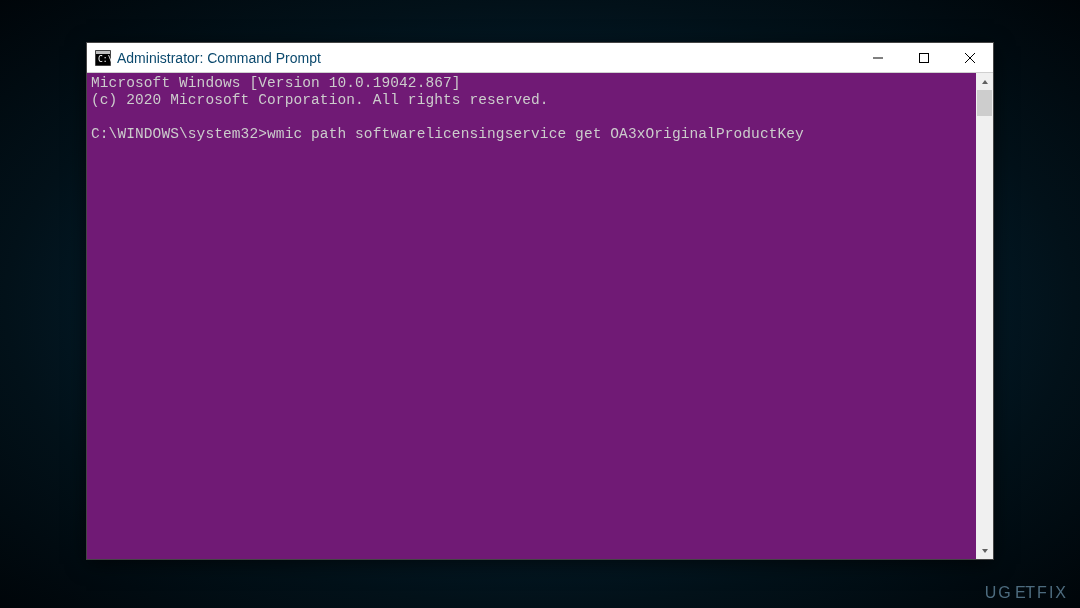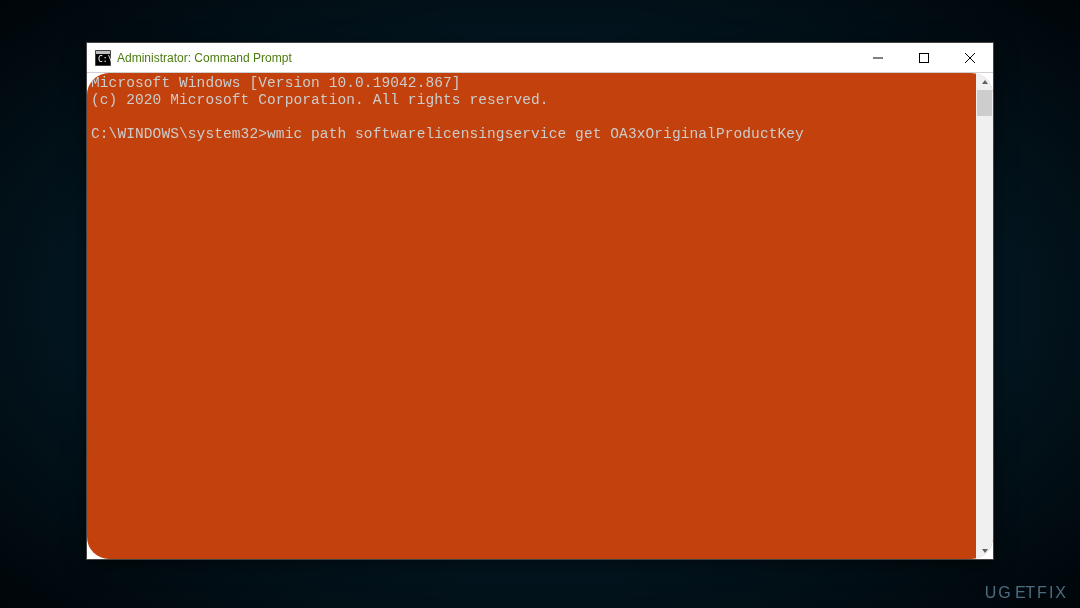--- a/index.html
+++ b/index.html
@@ -36,22 +36,22 @@
       flex-shrink: 0;
     }
     .titlebar-icon {
       width: 16px;
       height: 16px;
       margin-left: 8px;
       margin-right: 6px;
       flex-shrink: 0;
     }
     .titlebar-title {
-      font-size: 12px;
-      color: #4d7c0f;
+      font-size: 14px;
+      color: #0c4a6e;
       flex: 1;
       white-space: nowrap;
     }
     .titlebar-buttons {
       display: flex;
       height: 100%;
     }
     .titlebar-btn {
       width: 46px;
       height: 100%;
@@ -59,24 +59,23 @@
       align-items: center;
       justify-content: center;
       cursor: pointer;
     }
     .titlebar-btn svg {
       width: 10px;
       height: 10px;
     }
     .console {
       flex: 1;
-      background: #c2410c;
+      background: #701a75;
       position: relative;
       overflow: hidden;
-      border-radius: 22px;
     }
     .console-content {
       font-family: Consolas, "Courier New", monospace;
       font-size: 14.5px;
       line-height: 1.18;
       color: #cccccc;
       white-space: pre;
       padding: 2px 4px;
       letter-spacing: 0.1px;
     }

